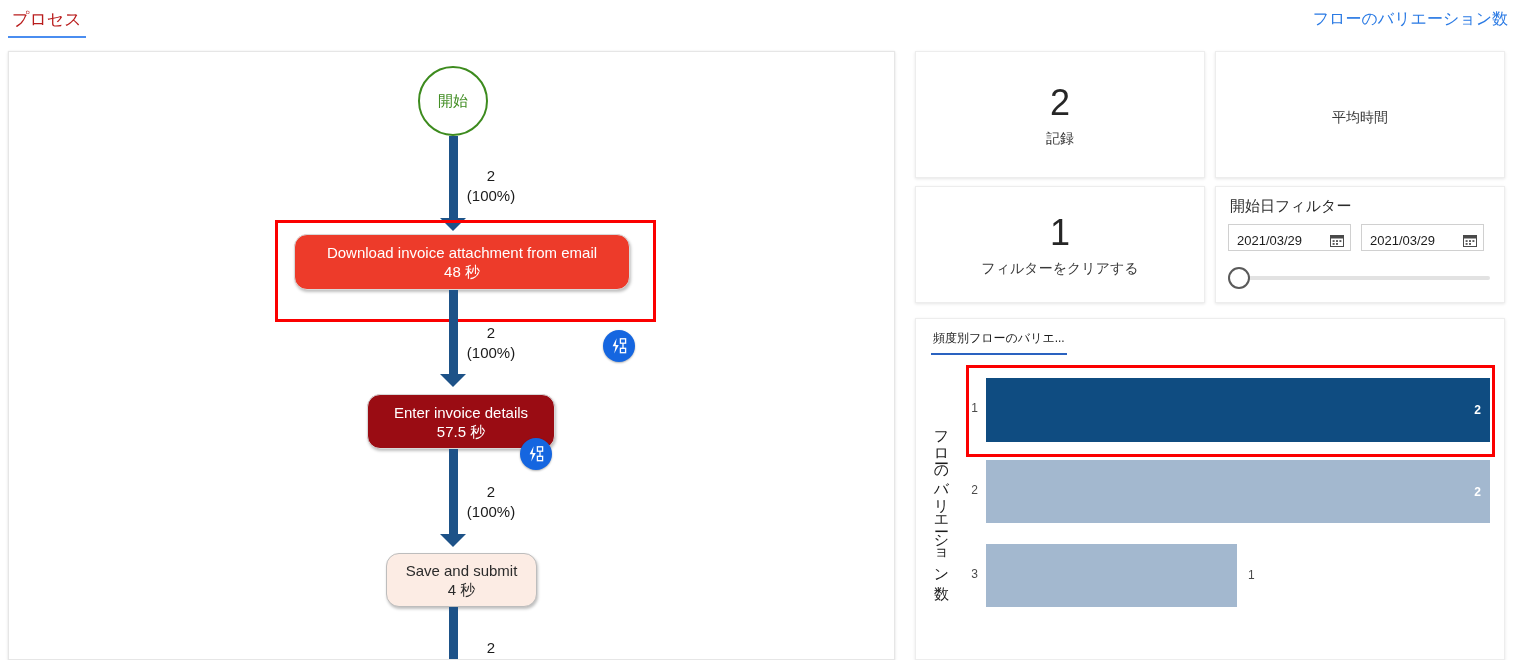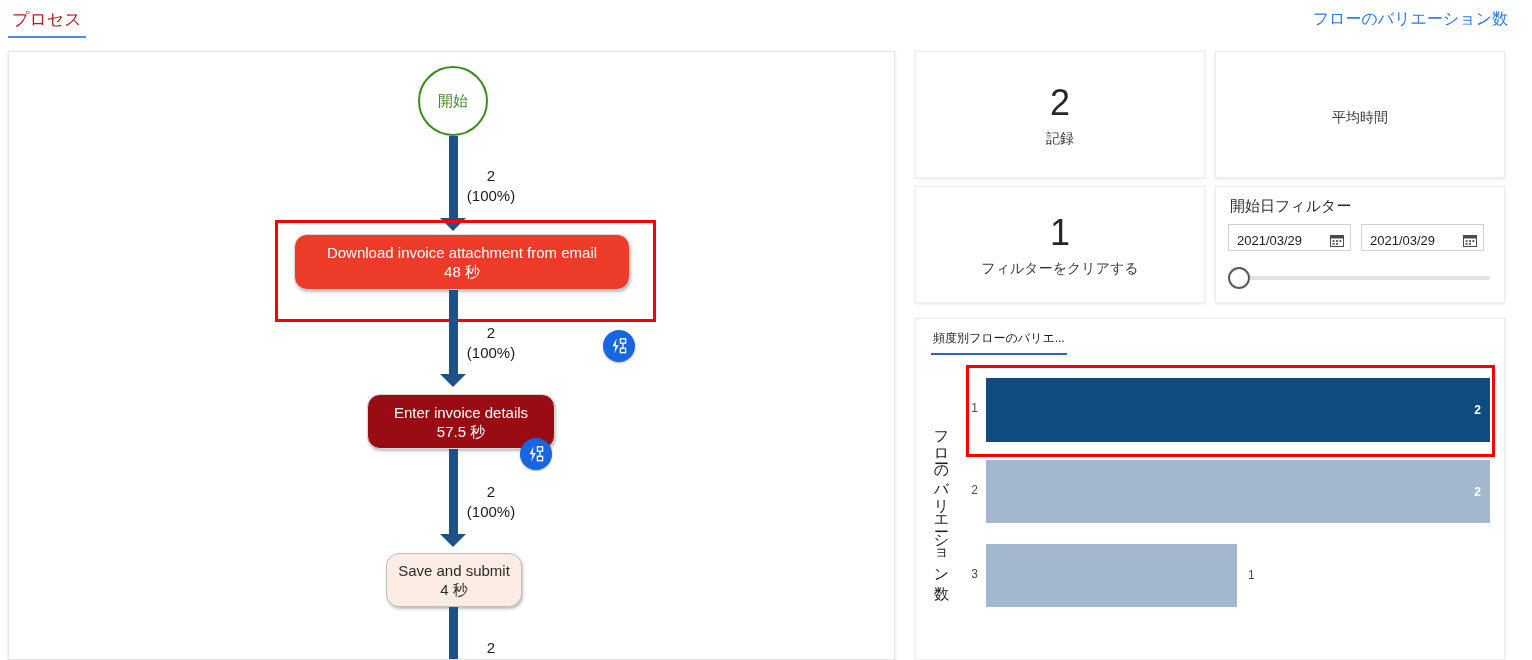--- a/index.html
+++ b/index.html
@@ -229,21 +229,21 @@
         </svg>
       </div>
 
       <div class="edge" style="left:440px; top:397px; height:89px;"></div>
       <div class="arrowhead" style="left:431px; top:482px;"></div>
       <div class="edge-label" style="left:456px; top:430px;">
         <div style="text-align:center; width:52px;"><span>2</span></div>
         <div style="text-align:center; width:52px;"><span>(100%)</span></div>
       </div>
 
-      <div class="node node-cool" style="left:377px; top:501px; width:136px; height:54px;">
+      <div class="node node-cool" style="left:377px; top:501px; width:151px; height:54px;">
         <span class="nlabel">Save and submit</span>
         <span class="ndur">4 秒</span>
       </div>
 
       <div class="edge" style="left:440px; top:555px; height:54px;"></div>
       <div class="edge-label" style="left:456px; top:586px;">
         <div style="text-align:center; width:52px;"><span>2</span></div>
       </div>
 
     </div>

